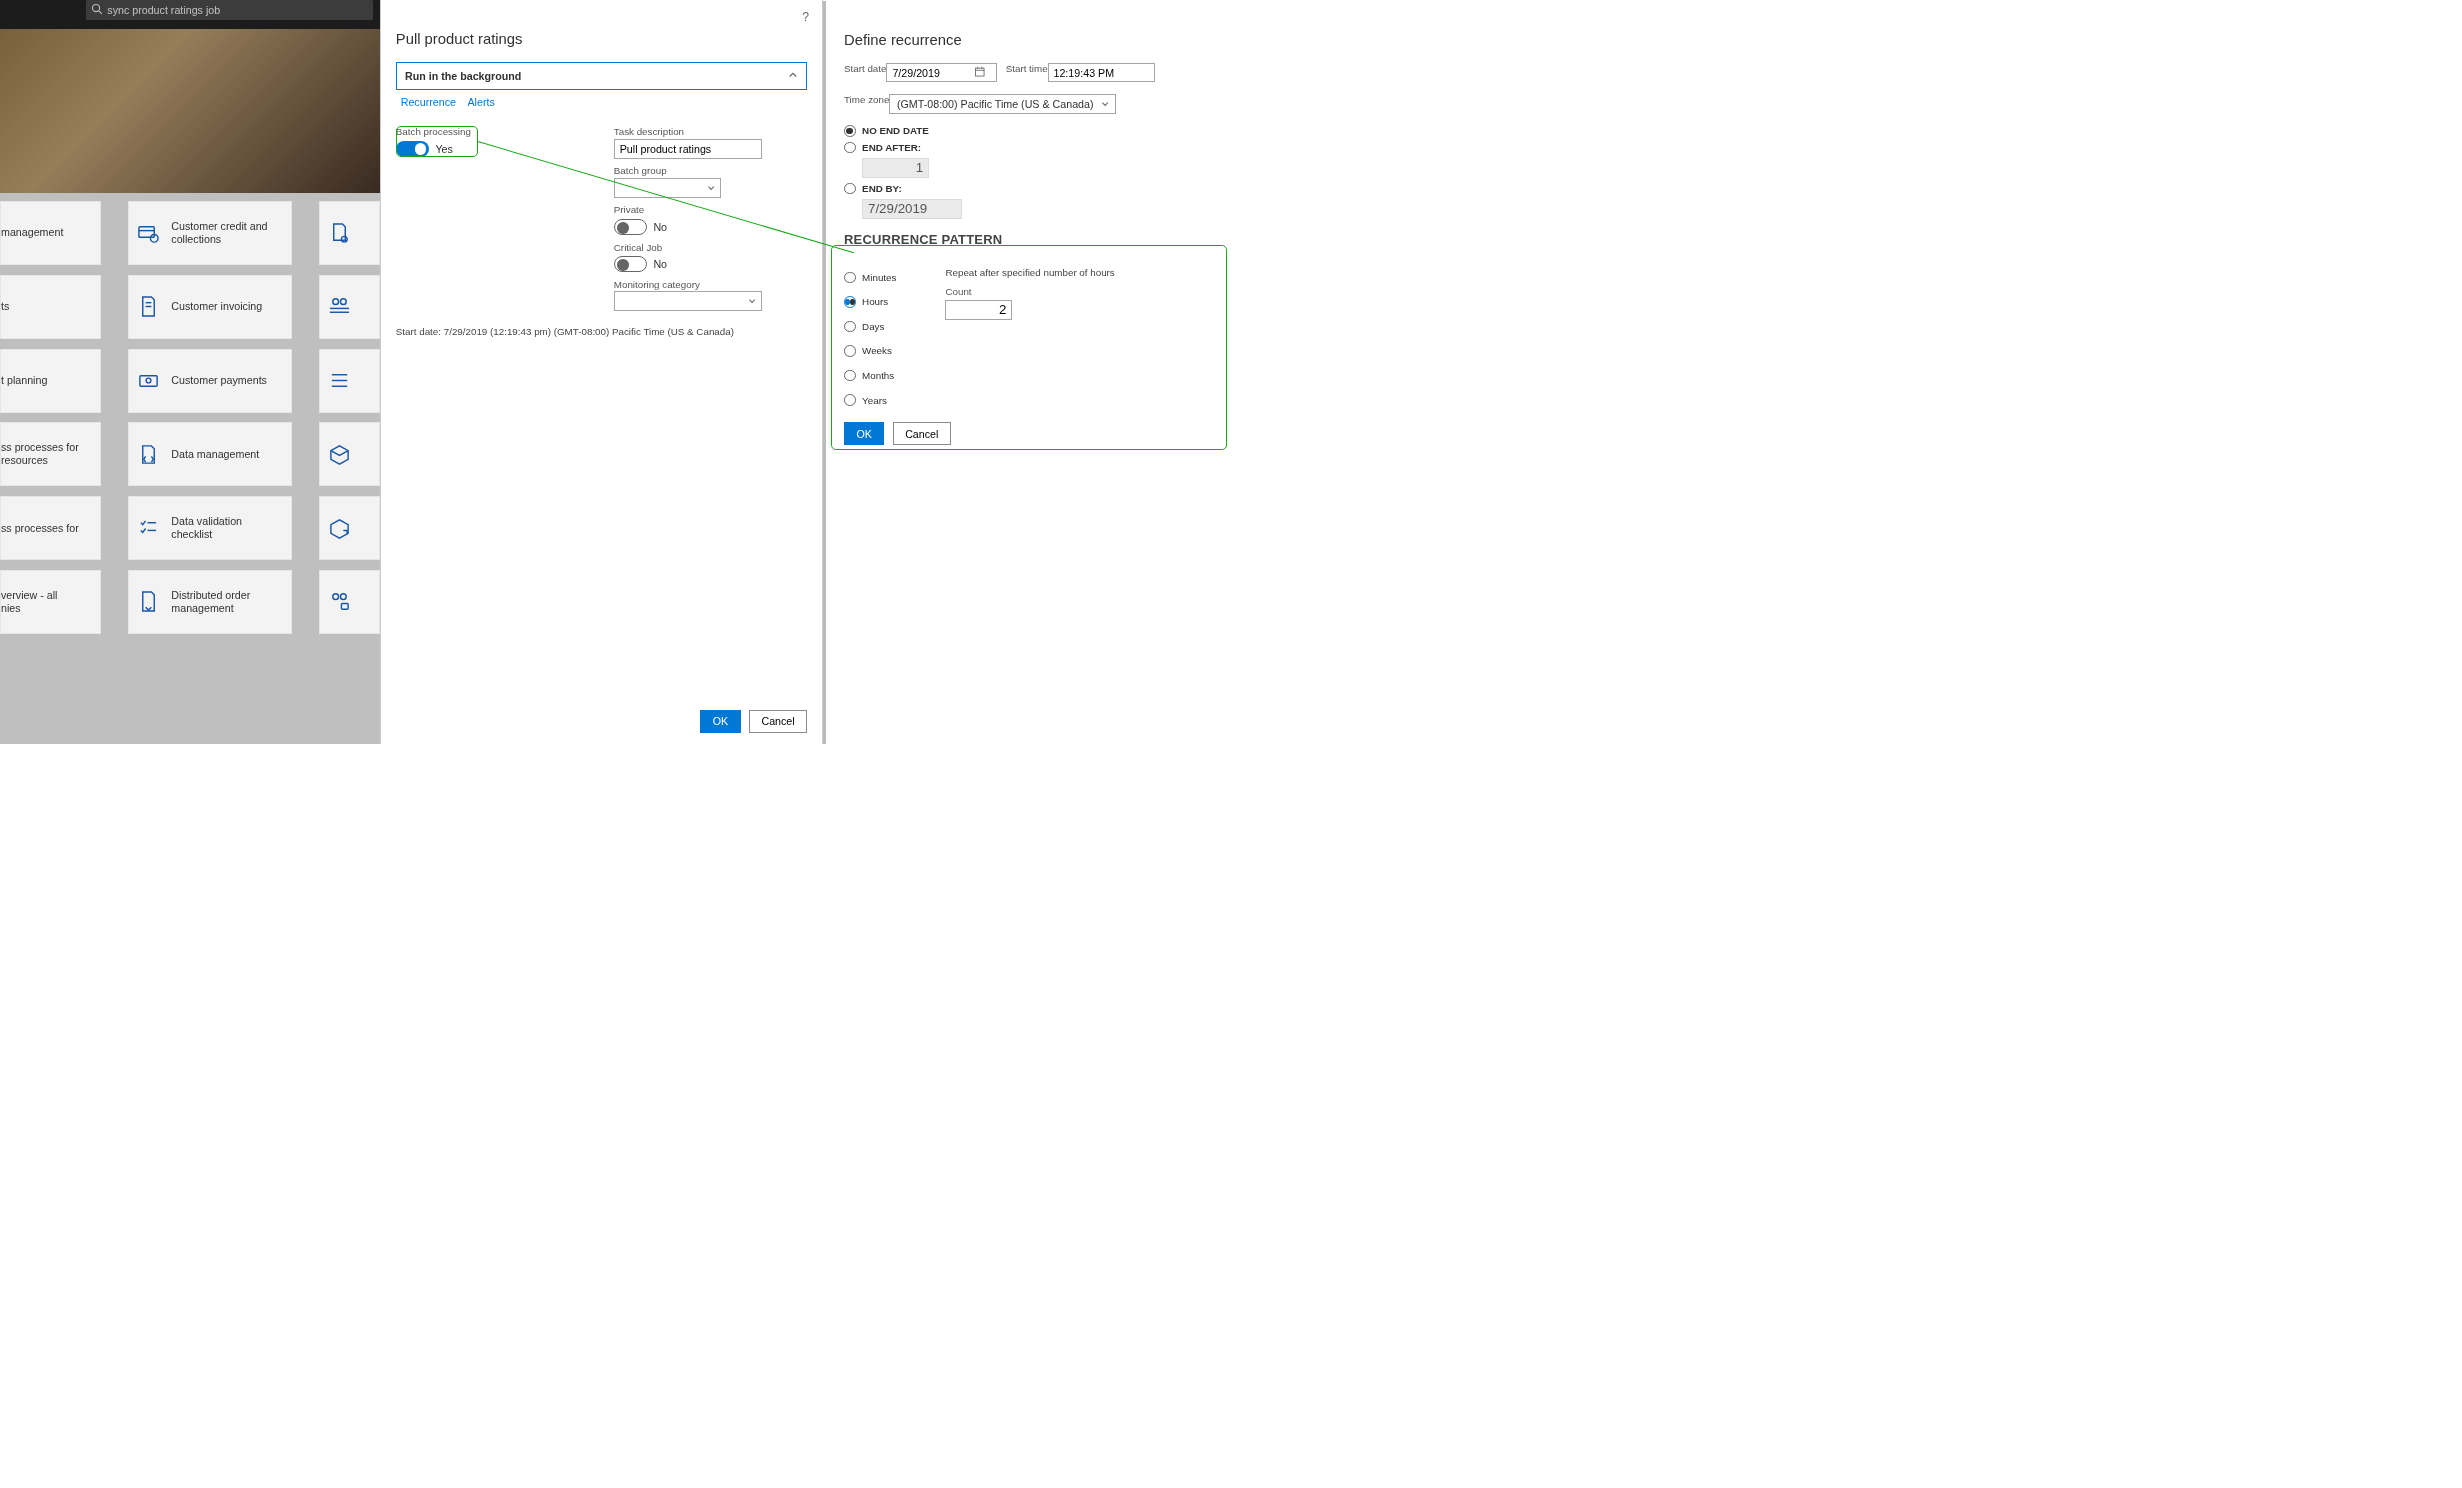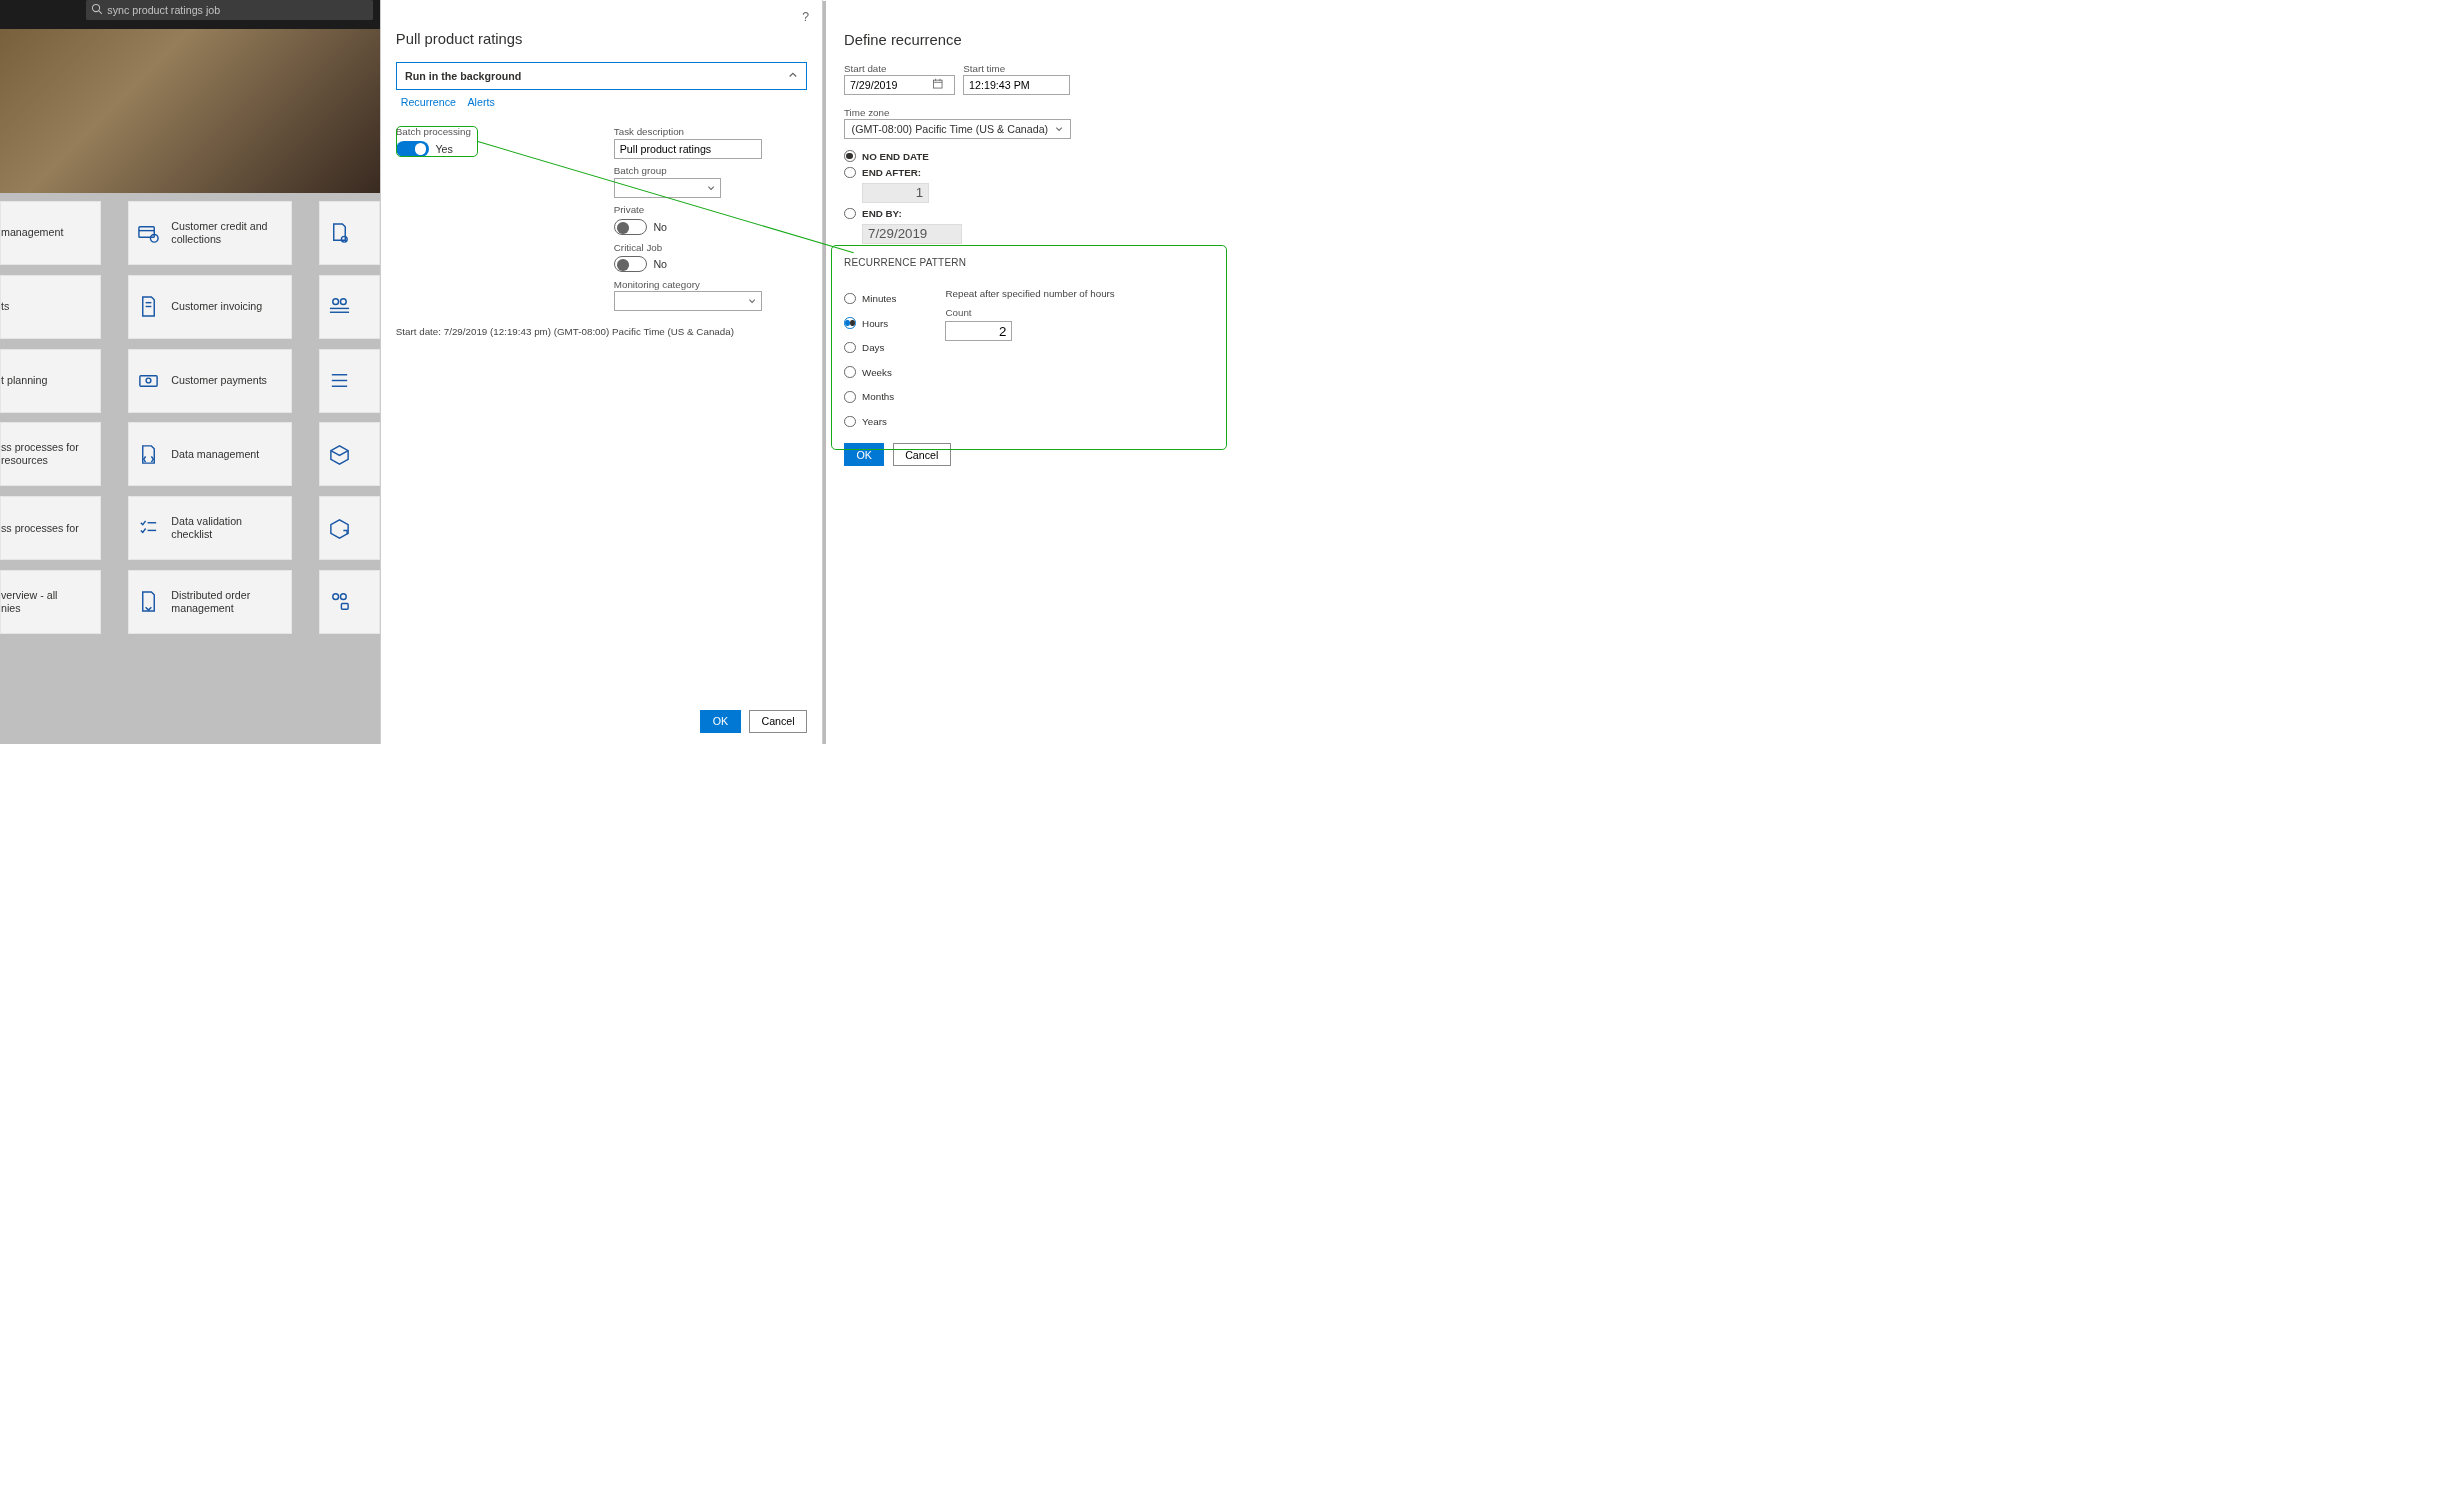--- a/index.html
+++ b/index.html
@@ -56,35 +56,35 @@
 
 .footerbtns { position: absolute; bottom: 11.5px; right: 14.8px; display: flex; gap: 8.2px; }
 .btn { height: 23px; padding: 0 11.5px; font-size: 10.7px; border: 0.8px solid #8a8a8a; background: #fff; cursor: pointer; }
 .btn.primary { background: #0078d4; color: #fff; border-color: #0078d4; }
 
 
 .panel-right { position: absolute; left: 823px; top: 1px; width: 408px; height: 744px; background: #fff; border-left: 3.3px solid #bbb; padding: 31px 18px 16.4px 18px; }
 .panel-right h2 { font-weight: 400; font-size: 14.8px; margin-bottom: 14.8px; }
 
 .pr-row { display: flex; gap: 8.2px; margin-bottom: 11.5px; }
-.pr-col { display: flex; flex-direction: column; }
+.pr-col { display: flex; }
 .pr-col label { font-size: 9.8px; color: #555; margin-bottom: 1.6px; }
 .pr-col .date-wrap { display:flex; align-items:center; border:0.8px solid #a6a6a6; height:19.7px; width:111px; padding: 0 3.3px 0 4.9px;}
 .pr-col .date-wrap input { border:none; outline:none; font-size:10.7px; width:82px;}
 .pr-col .time-input { width: 107px; }
 
 .tz-select { width: 227px; height: 19.7px; border: 0.8px solid #a6a6a6; display: flex; align-items: center; justify-content: space-between; padding: 0 6.6px; font-size: 10.7px; }
 
 .radio-line { display: flex; align-items: center; gap: 6.6px; margin: 4.9px 0; font-size: 9.8px; }
 .radio-ring { width: 11.5px; height: 11.5px; border-radius: 50%; border: 0.8px solid #666; display: inline-flex; align-items:center; justify-content:center; }
 .radio-ring.sel::after { content:''; width:6.6px; height:6.6px; border-radius:50%; background:#323130; }
 .disabled-input { background: #eaeaea; border: 0.8px solid #dcdcdc; height: 19.7px; width: 67px; text-align: right; padding: 0 4.9px; color: #555; }
 .disabled-input.wide { width: 100px; text-align:left;}
 
-.section-caption { font-size: 10px; letter-spacing: 0.2px; color: #444; font-weight: 400; margin: 13px 0 4.9px; }
+.section-caption { font-size: 13px; letter-spacing: 0.2px; color: #444; font-weight: 700; margin: 13px 0 4.9px; }
 
 .pattern-wrap { display: flex; gap: 49px; margin-top: 20px; }
 .pattern-col { display: flex; flex-direction: column; gap: 3.3px; }
 .hint { font-size: 9.8px; color: #444; margin-bottom: 4.9px; }
 .count-input { width: 67px; height: 19.7px; border: 0.8px solid #a6a6a6; text-align: right; padding: 0 4.9px; }
 
 .ok-row { display: flex; gap: 8.2px; margin-top: 11.5px; }
 
 .green-callout1 { position: absolute; border: 1.6px solid #16a816; border-radius: 4.9px; width: 82px; height: 31px; left: 396px; top: 126px; pointer-events: none; }
 .green-callout2 { position: absolute; border: 1.6px solid #16a816; border-radius: 4.9px; left: 831px; top: 245px; width: 396px; height: 205px; pointer-events: none; }

